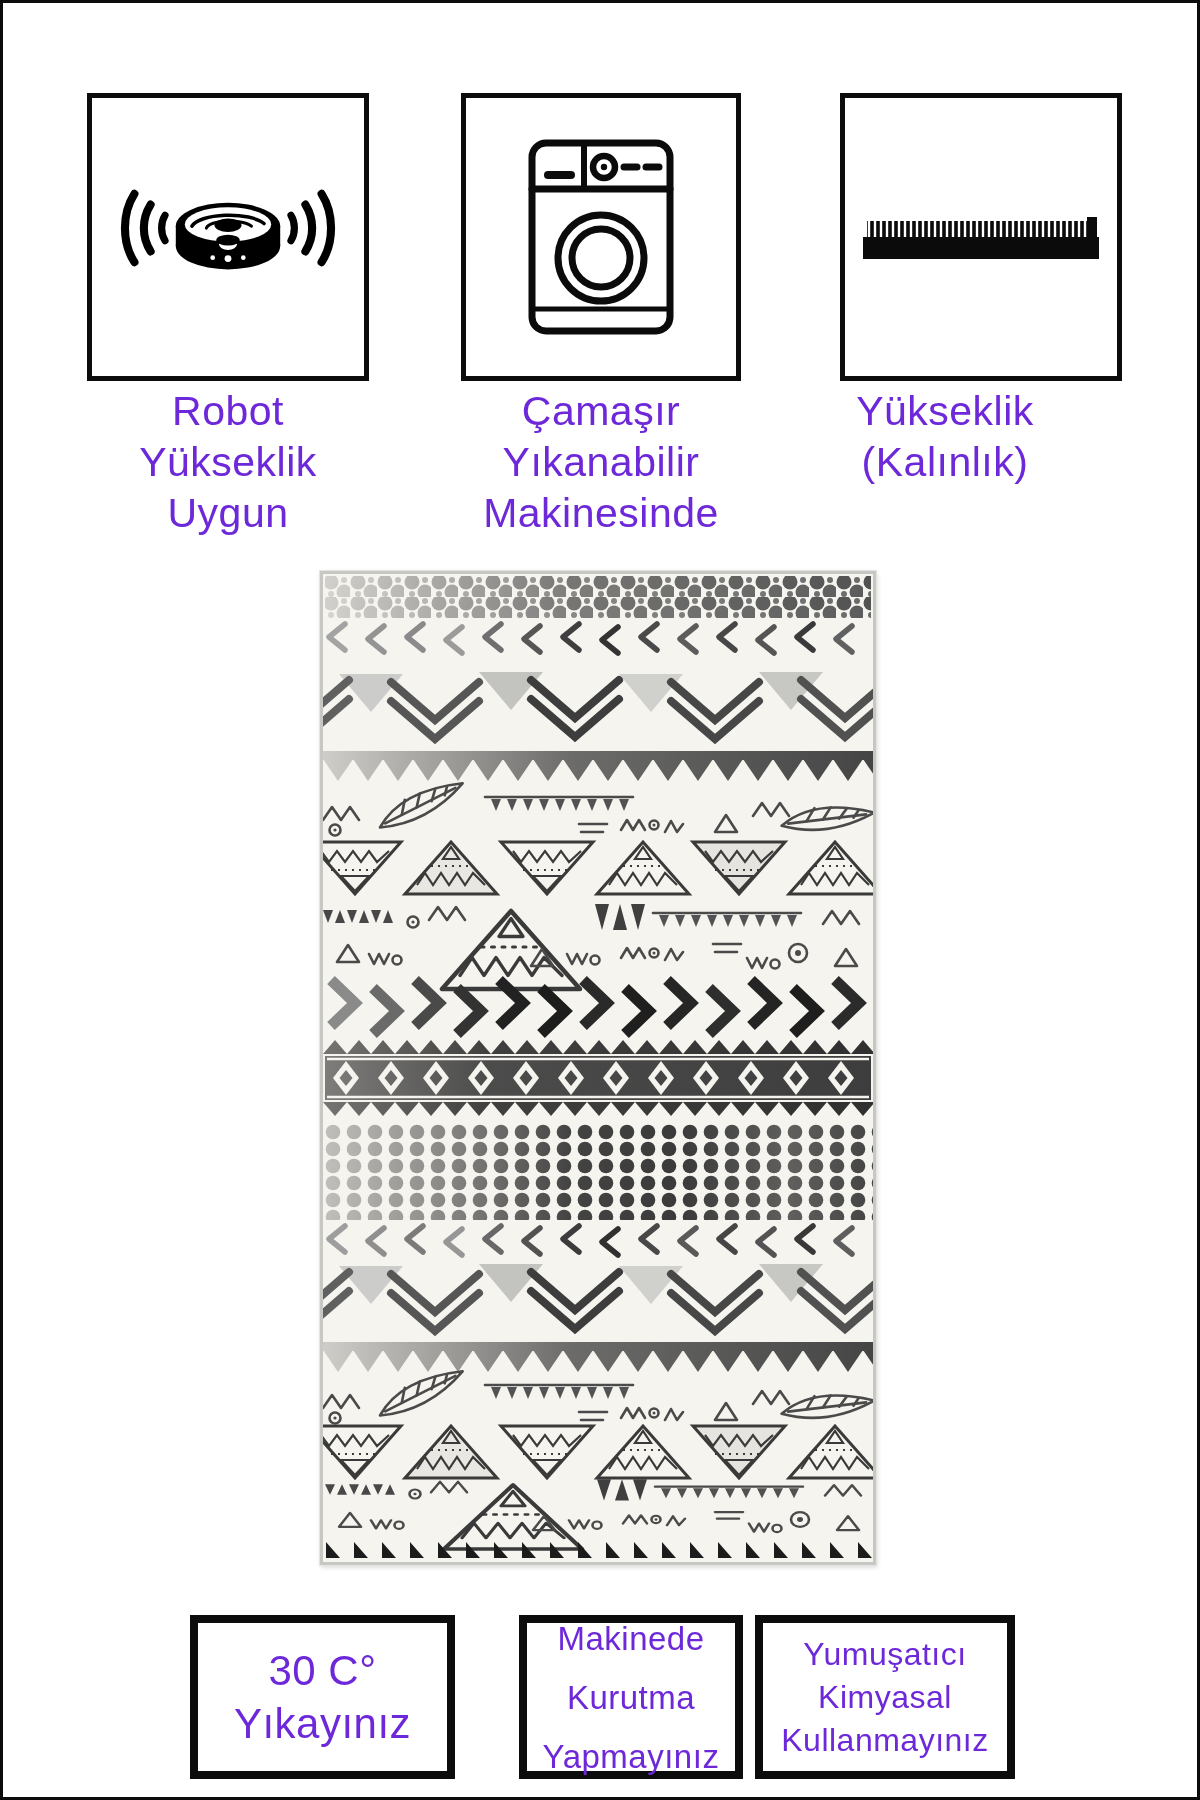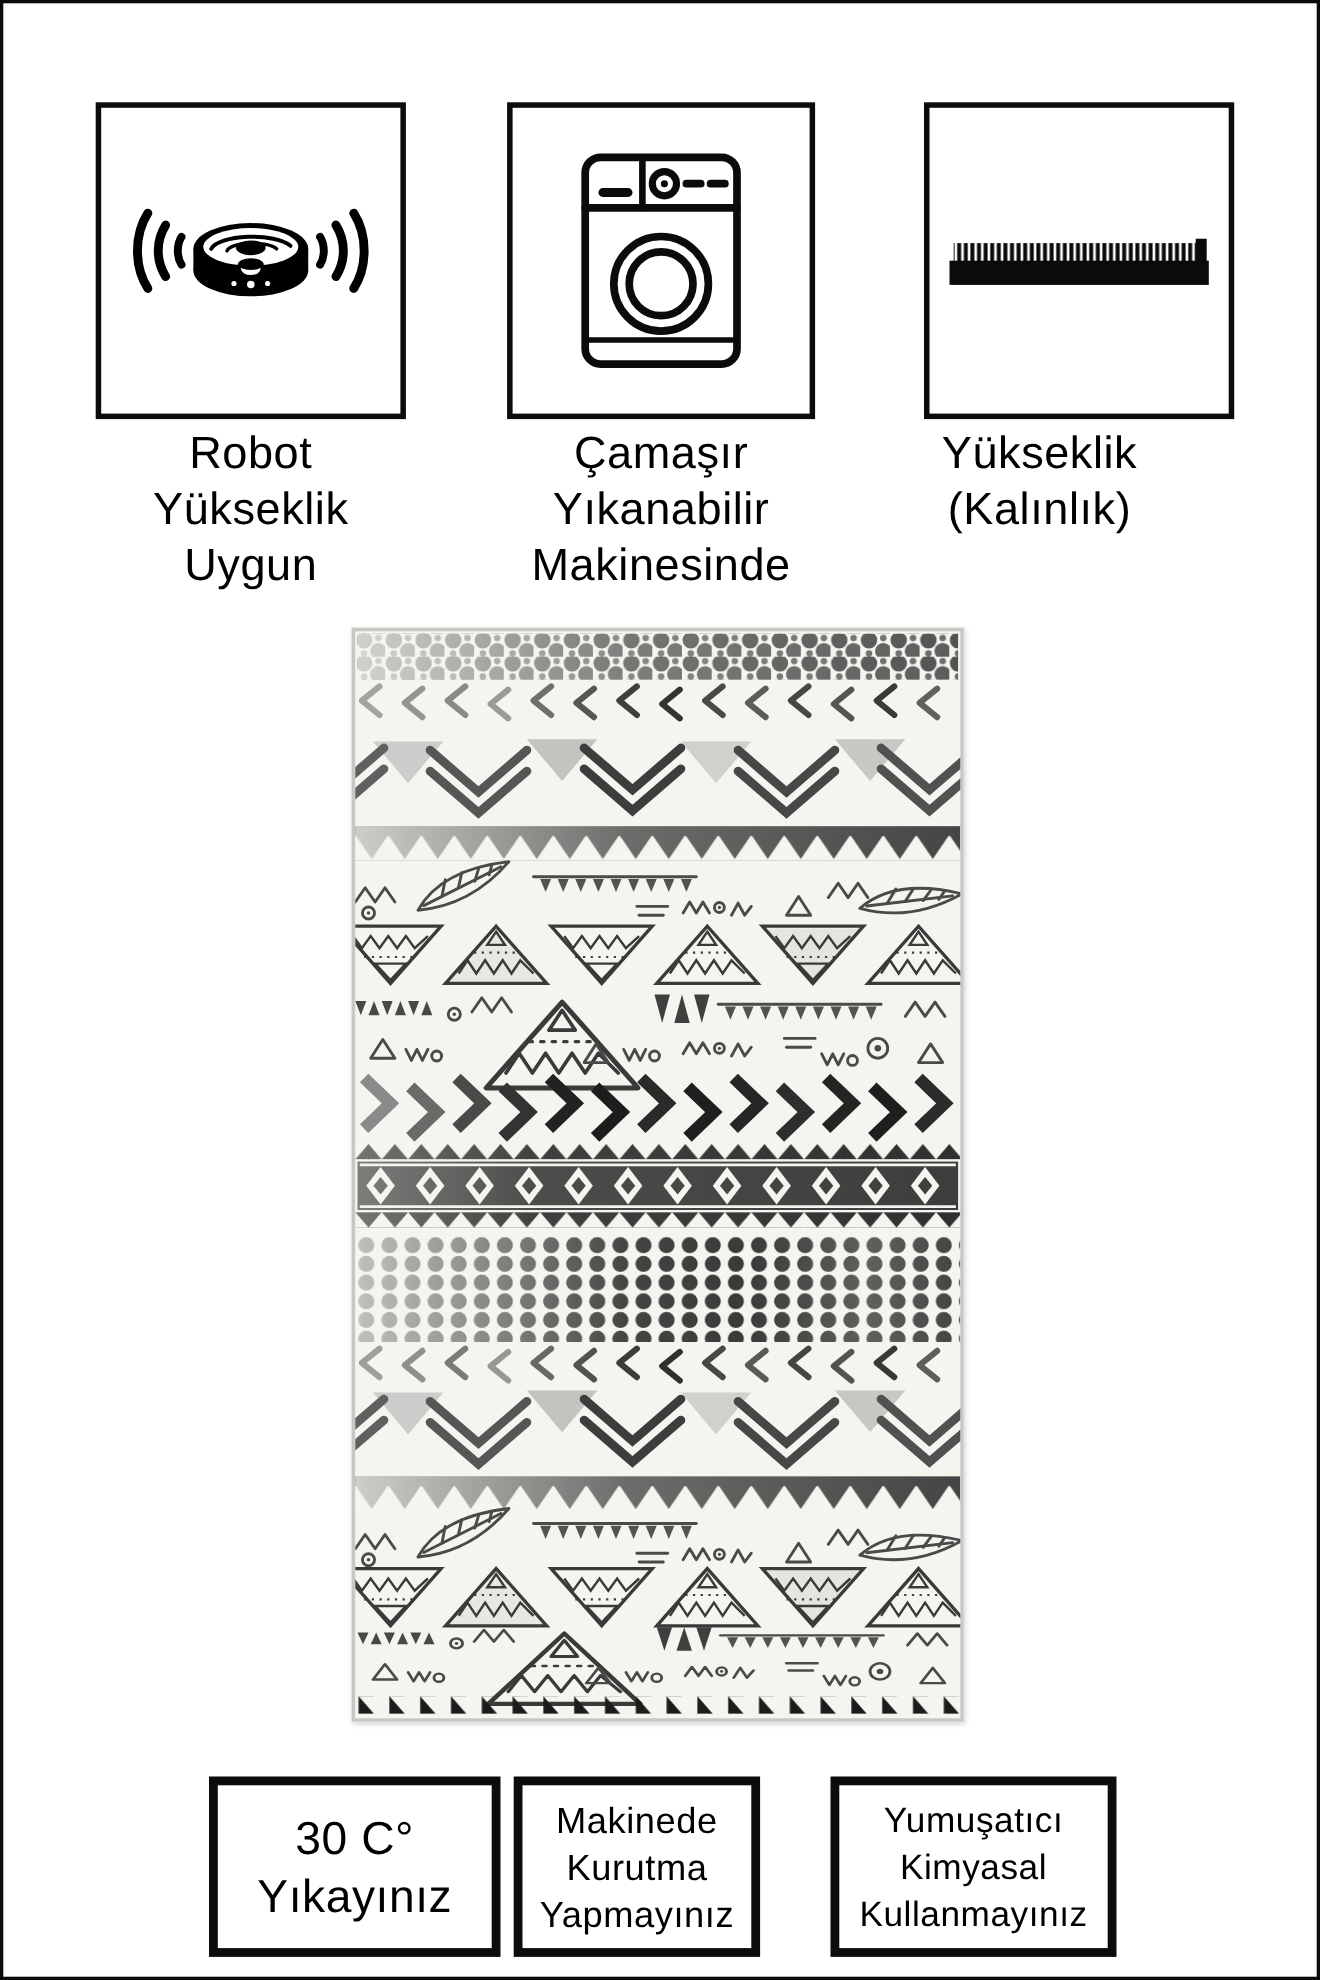--- a/index.html
+++ b/index.html
@@ -1,19 +1,19 @@
 <!DOCTYPE html>
 <html><head>
 <meta charset="utf-8">
 <style>
   html,body{margin:0;padding:0;background:#ffffff;}
   .canvas{
     position:relative;width:1200px;height:1800px;background:#ffffff;
     border:3px solid #0c0c0c;box-sizing:border-box;overflow:hidden;
-    font-family:"Liberation Sans", sans-serif;color:#000000;
+    font-family:"Liberation Sans", sans-serif;color:#6d28d9;
   }
   .icon-box{
     position:absolute;top:90px;width:282px;height:288px;
     border:5px solid #0c0c0c;box-sizing:border-box;background:#fff;
     display:flex;align-items:center;justify-content:center;
   }
   .feature-label{
     position:absolute;top:383px;width:340px;text-align:center;
     font-size:41px;line-height:51px;letter-spacing:.5px;font-weight:400;
   }
@@ -409,21 +409,21 @@
       <g transform="translate(0,968)">
           <rect width="550" height="16" fill="url(#pSaw)"></rect>
         </g>
     </svg>
   </div>
 
   <div class="care-box care-big" style="left:187px;width:265px;">
     <div>30 C°</div>
     <div>Yıkayınız</div>
   </div>
-  <div class="care-box care-small" style="left:464px;width:224px;">
+  <div class="care-box care-small" style="left:516px;width:224px;gap:16px;">
     <div>Makinede</div>
     <div>Kurutma</div>
     <div>Yapmayınız</div>
   </div>
   <div class="care-box care-small" style="left:752px;width:260px;font-size:32px;align-items:center;">
     <div>Yumuşatıcı</div>
     <div>Kimyasal</div>
     <div>Kullanmayınız</div>
   </div>
 

